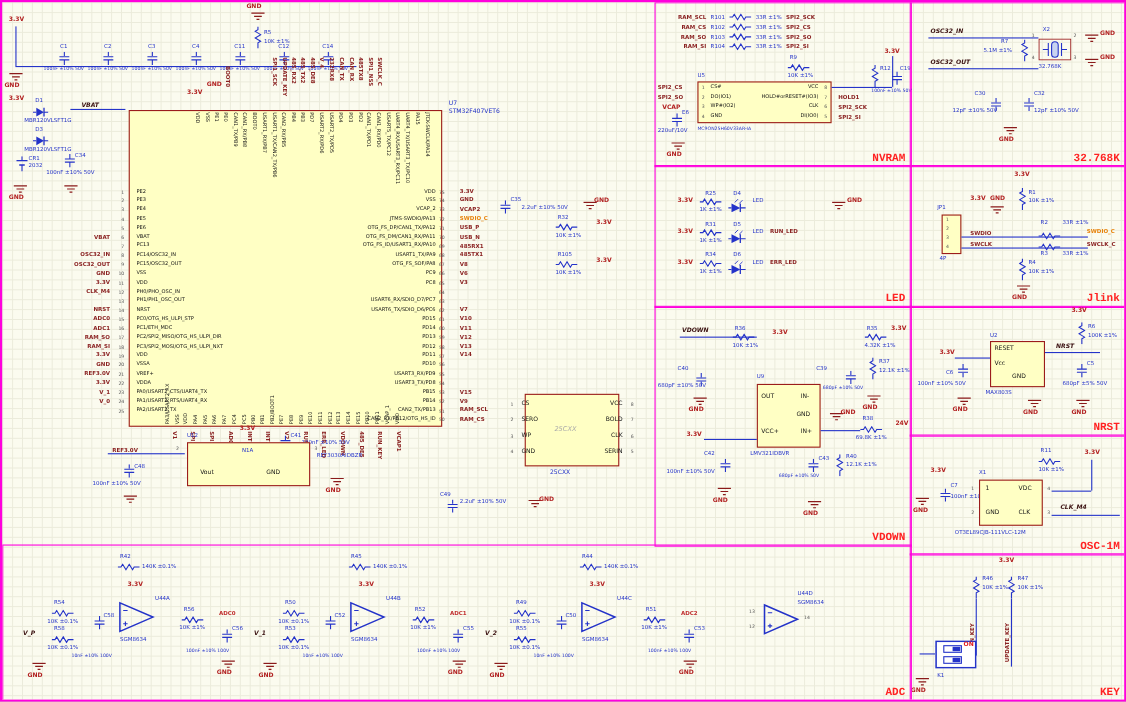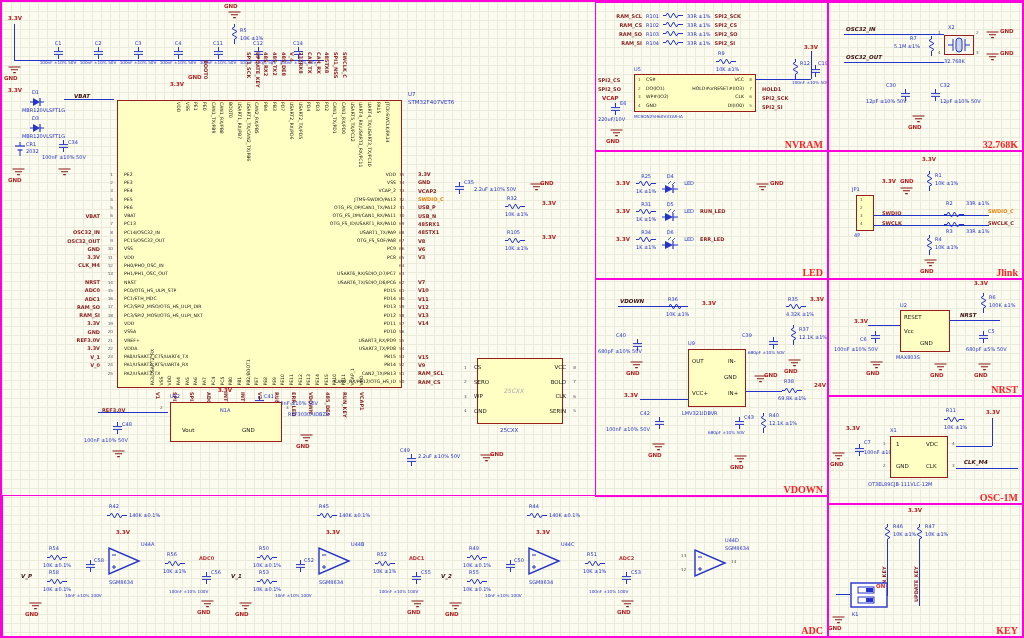--- a/index.html
+++ b/index.html
@@ -3,21 +3,21 @@
 <meta charset="utf-8">
 <style>
   html,body{margin:0;padding:0;background:#888}
   .sheet{position:relative;width:1024px;height:638px;overflow:hidden;
     background-color:#FBFBEF;
     background-image:linear-gradient(#EBEBDB 1px,transparent 1px),linear-gradient(90deg,#EBEBDB 1px,transparent 1px);
     background-size:9px 9px;
     border:2px solid #FF00DD;box-sizing:border-box;
     font-family:"DejaVu Sans",sans-serif;}
   .blk{position:absolute;border:1.5px solid #FF00DD;box-sizing:border-box}
-  .title{position:absolute;right:5px;bottom:1px;color:#FF2222;font-weight:bold;font-size:10px;font-family:Liberation Serif, serif}
+  .title{position:absolute;right:5px;bottom:1px;color:#FF2222;font-weight:bold;font-size:10px;font-family:Liberation Mono, monospace}
   .t{position:absolute;white-space:nowrap;line-height:1}
   .net{color:#8B2323;font-size:5px;font-weight:bold}
   .pwr{color:#B22222;font-size:5.5px;font-weight:bold}
   .val{color:#2433C9;font-size:5px}
   .ref{color:#2433C9;font-size:5px}
   .pin{color:#151515;font-size:4.6px}
   .num{color:#555;font-size:4.2px}
   .ital{color:#3A1010;font-size:5.5px;font-weight:bold;font-style:italic}
   .hl{color:#E8820A}
   .gray{color:#AAA;font-style:italic}

